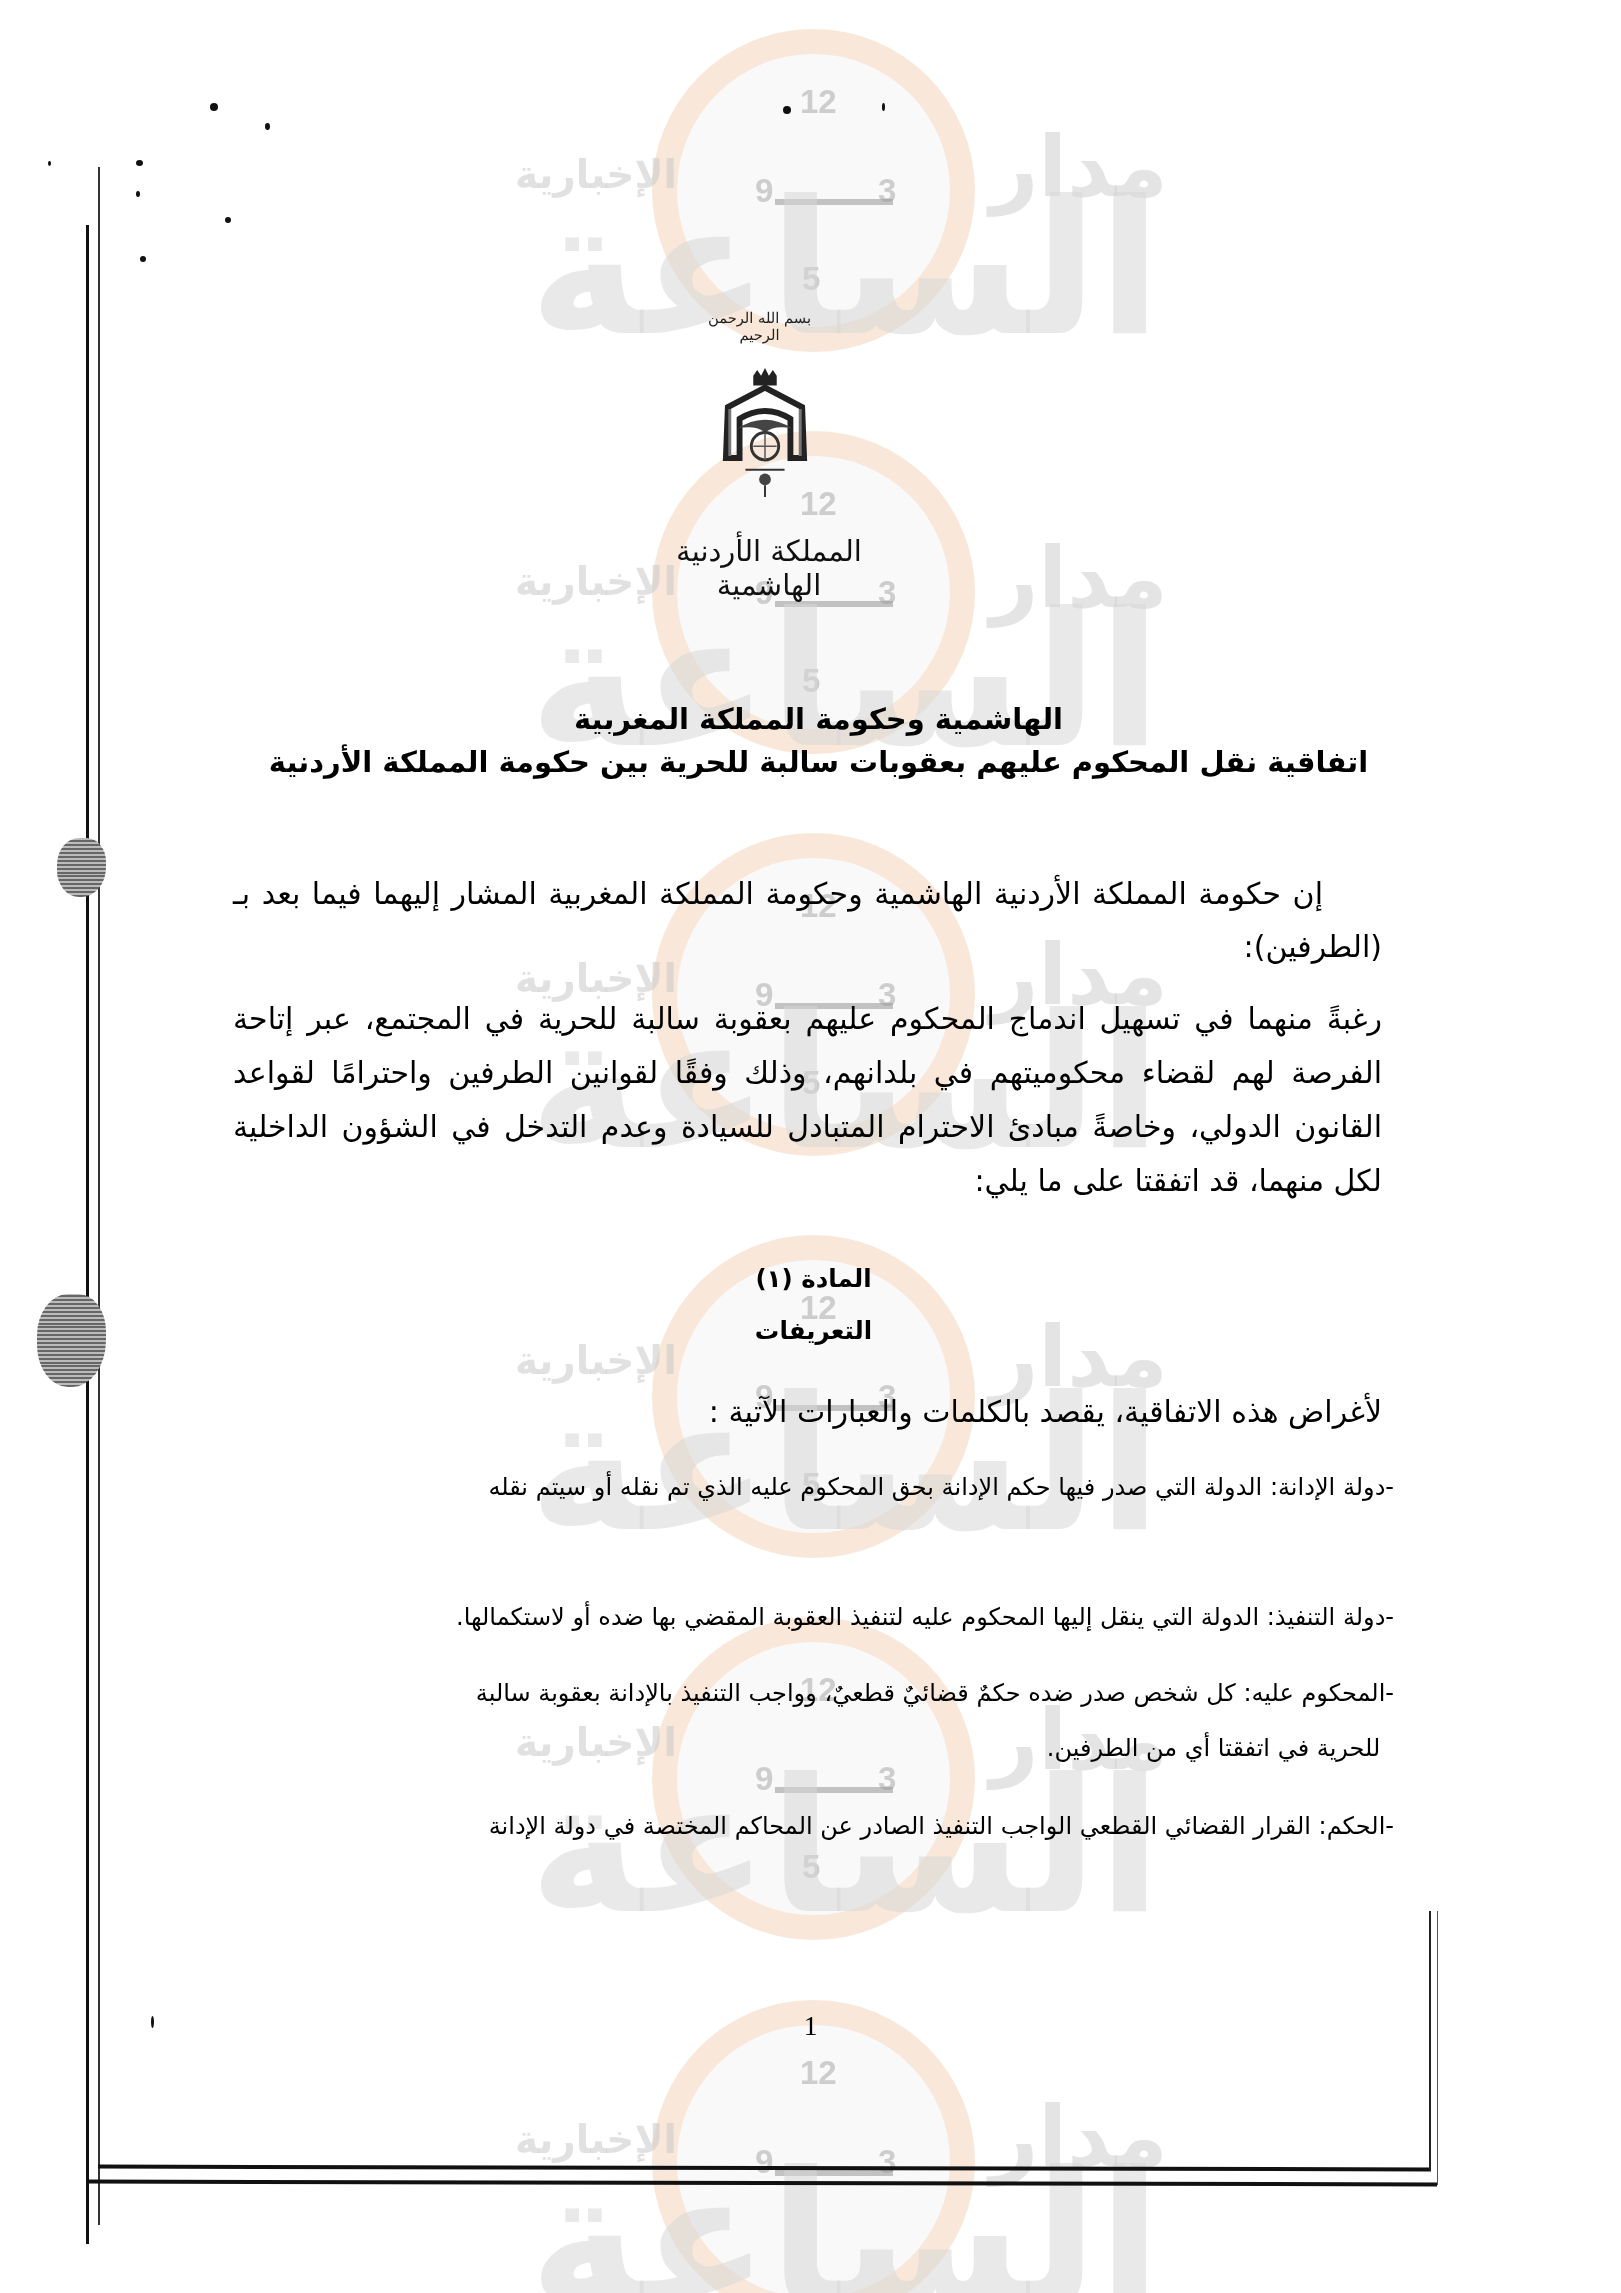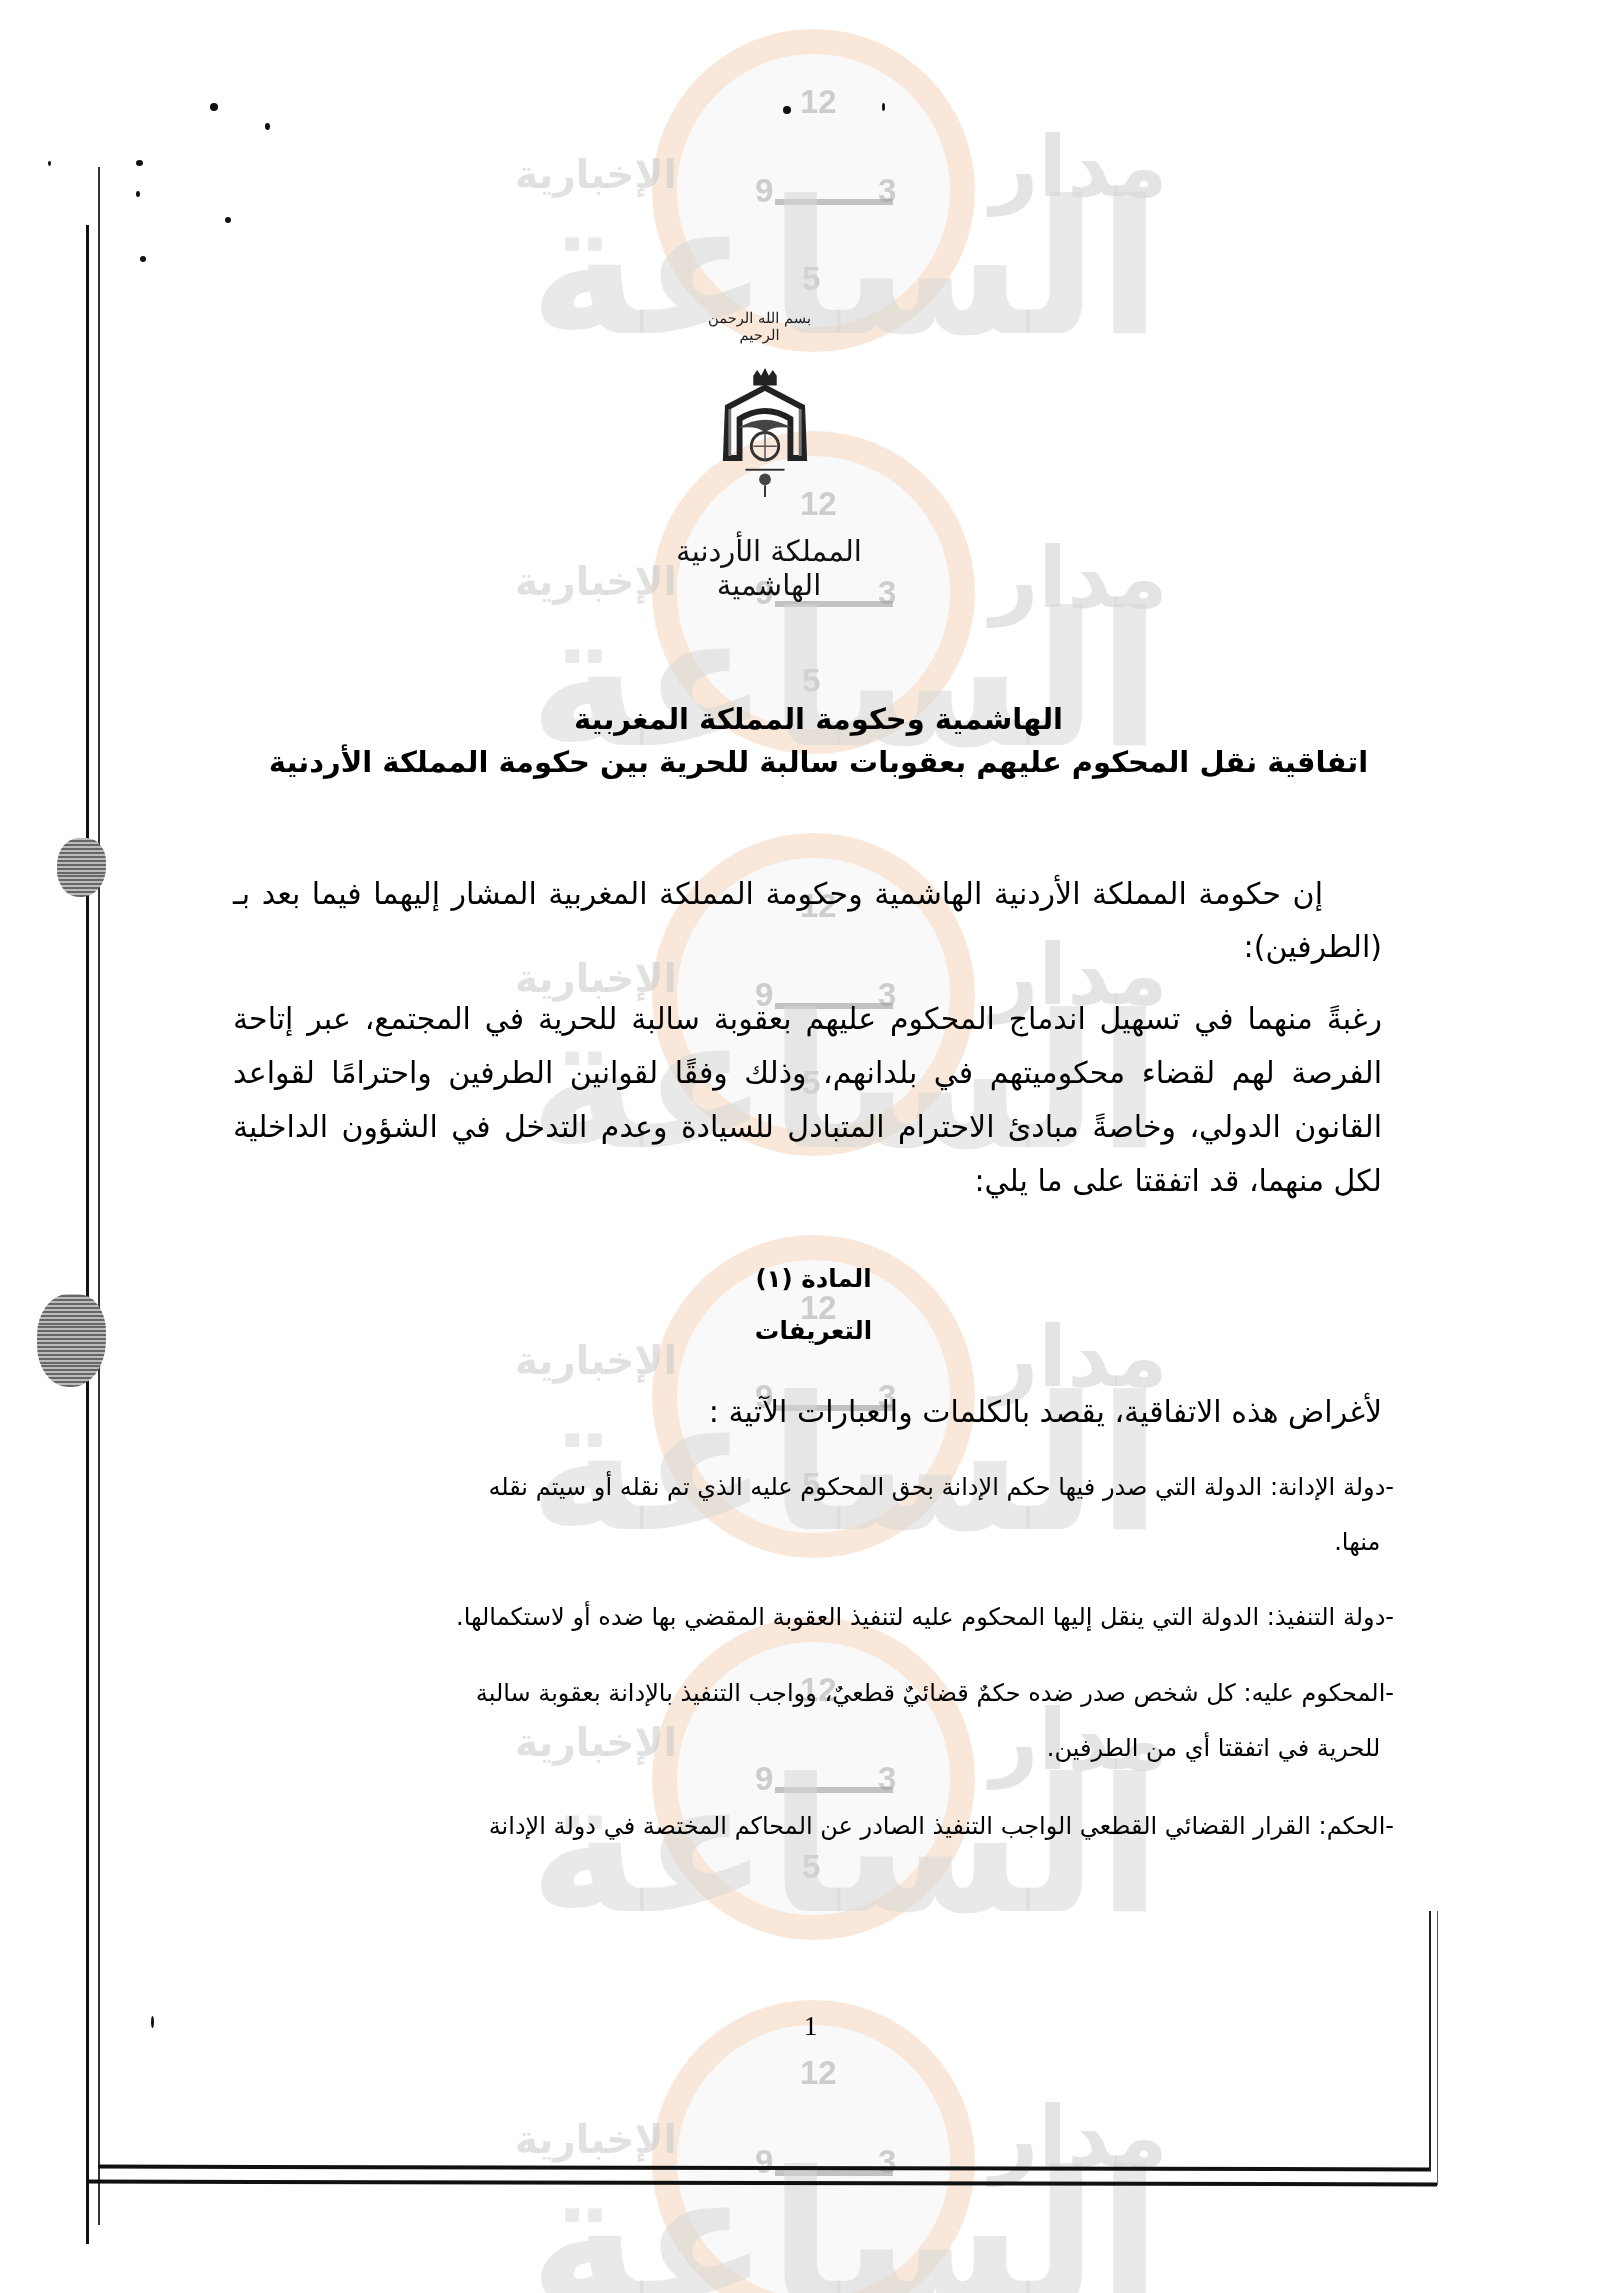--- a/index.html
+++ b/index.html
@@ -204,21 +204,20 @@
 
 <div class="para" style="top:992px; line-height:54px;">رغبةً منهما في تسهيل اندماج المحكوم عليهم بعقوبة سالبة للحرية في المجتمع، عبر إتاحة الفرصة لهم لقضاء محكوميتهم في بلدانهم، وذلك وفقًا لقوانين الطرفين واحترامًا لقواعد القانون الدولي، وخاصةً مبادئ الاحترام المتبادل للسيادة وعدم التدخل في الشؤون الداخلية لكل منهما، قد اتفقتا على ما يلي:</div>
 
 <div class="article-heading" style="top:1264px;">المادة (١)</div>
 <div class="article-heading" style="top:1316px;">التعريفات</div>
 
 <div class="para" style="top:1392px; line-height:39px;">لأغراض هذه الاتفاقية، يقصد بالكلمات والعبارات الآتية :</div>
 
 <div class="def-item" style="top:1460px;">
   <span>-دولة الإدانة: الدولة التي صدر فيها حكم الإدانة بحق المحكوم عليه الذي تم نقله أو سيتم نقله</span>
-  <span class="cont">منها.</span>
 </div>
 
 <div class="def-item" style="top:1596px; line-height:43px;">
   <span>-دولة التنفيذ: الدولة التي ينقل إليها المحكوم عليه لتنفيذ العقوبة المقضي بها ضده أو لاستكمالها.</span>
 </div>
 
 <div class="def-item" style="top:1666px;">
   <span>-المحكوم عليه: كل شخص صدر ضده حكمٌ قضائيٌ قطعيٌ، وواجب التنفيذ بالإدانة بعقوبة سالبة</span>
   <span class="cont">للحرية في اتفقتا أي من الطرفين.</span>
 </div>

